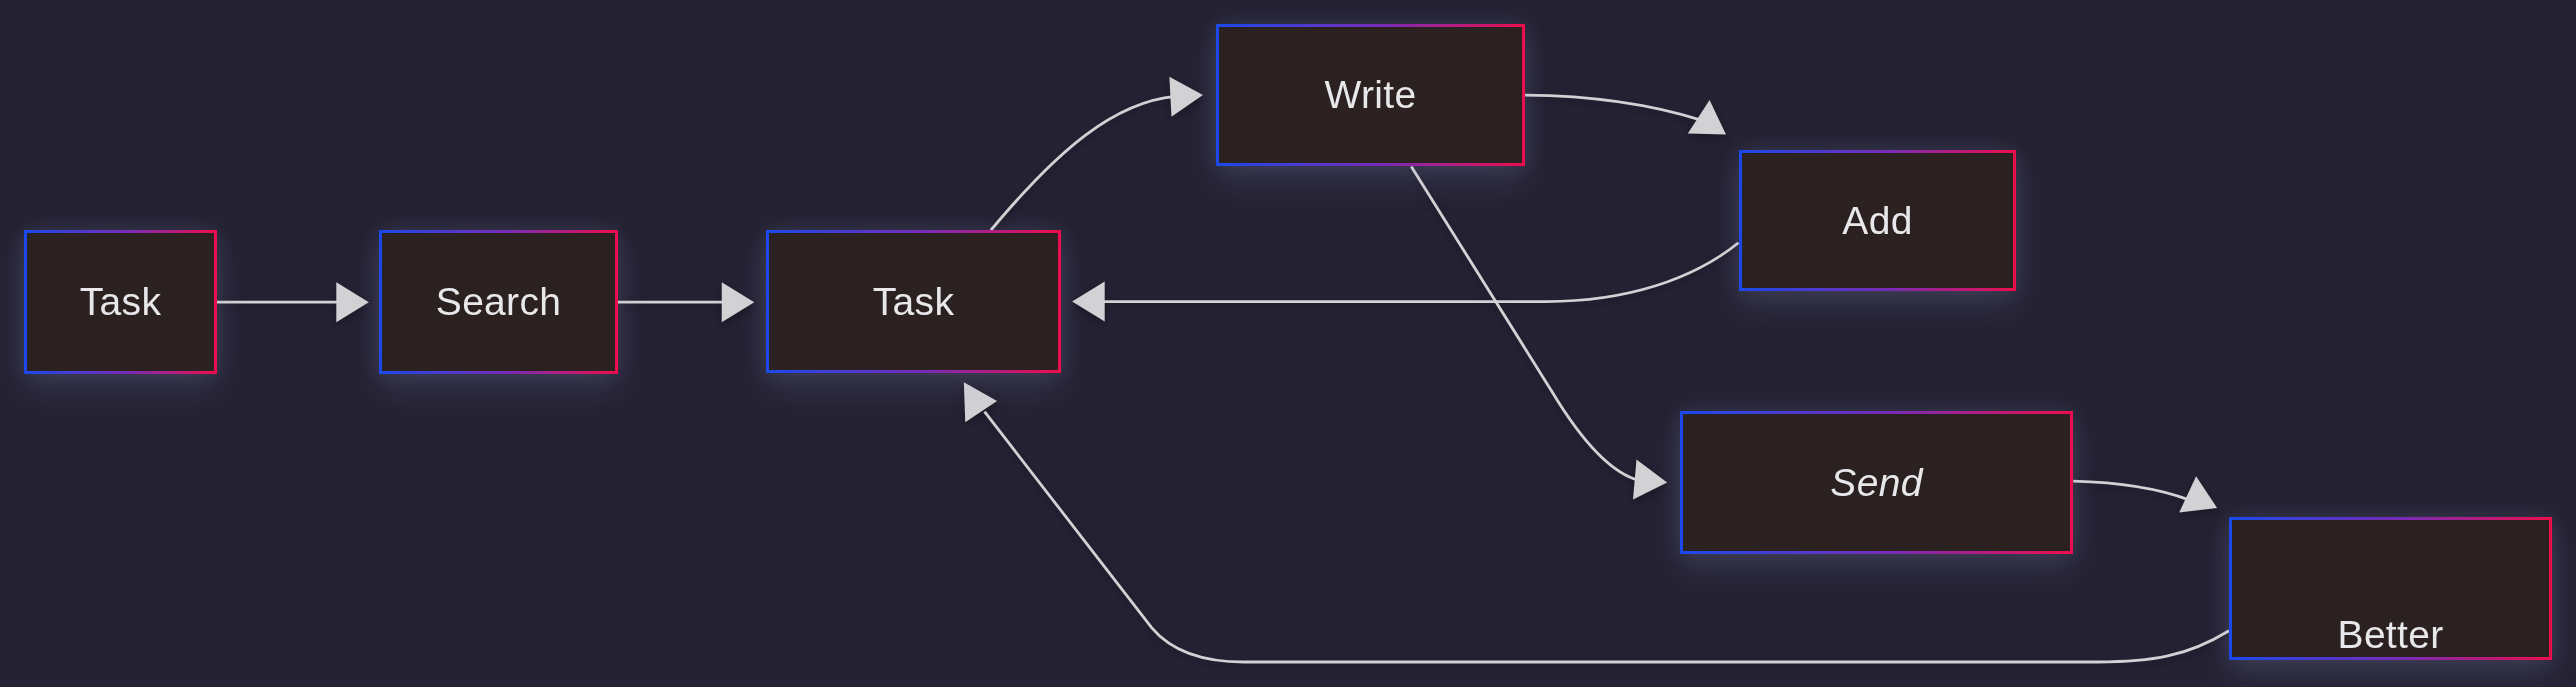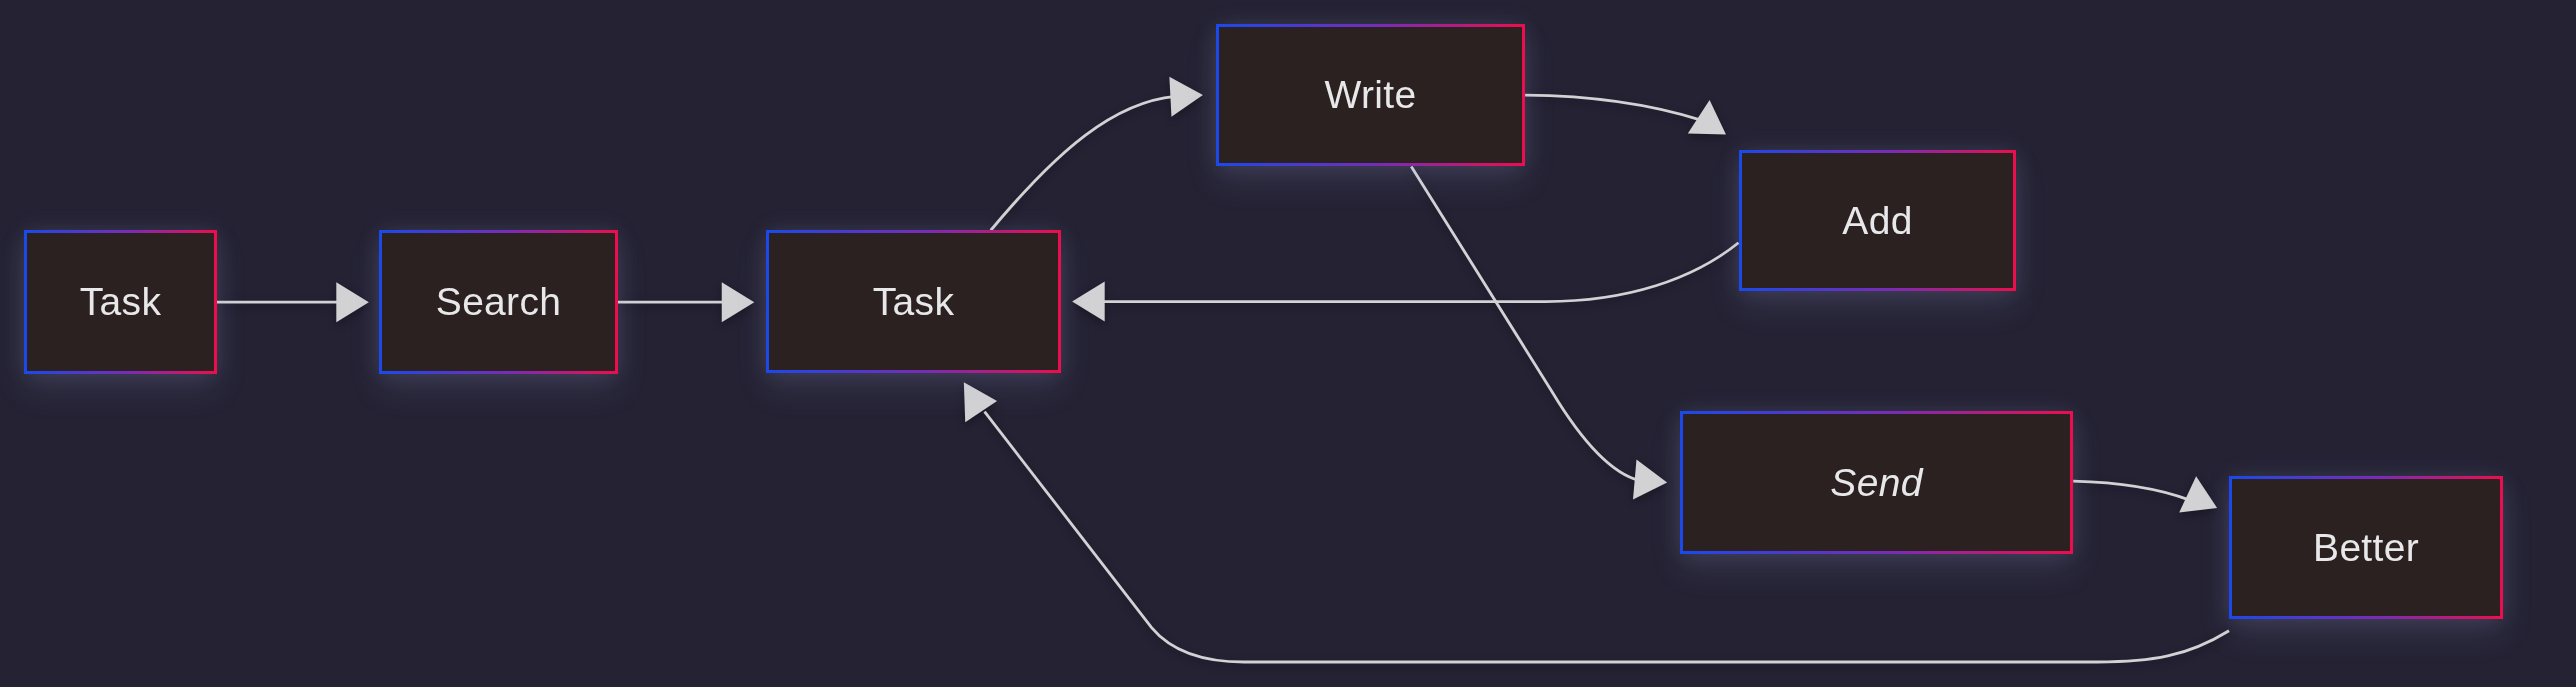--- a/index.html
+++ b/index.html
@@ -103,18 +103,18 @@
   </div>
 
   <div class="node" style="left:1739px; top:114px; width:277px; height:141px;margin-top:36px;">
     <span class="node-label">Add</span>
   </div>
 
   <div class="node" style="left:1680px; top:411px; width:393px; height:143px;font-style:italic;">
     <span class="node-label">Send</span>
   </div>
 
-  <div class="node" style="left:2229px; top:476px; width:274px; height:143px;">
+  <div class="node" style="left:2229px; top:517px; width:323px; height:143px;align-items:flex-end;">
     <span class="node-label">Better</span>
   </div>
 
 </div>
 
 
 </body></html>

